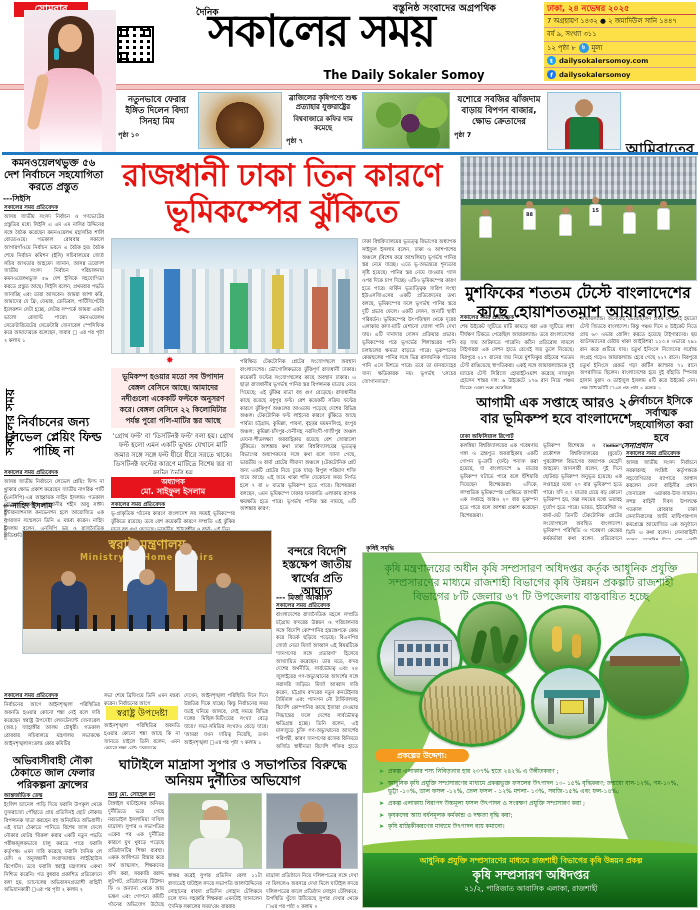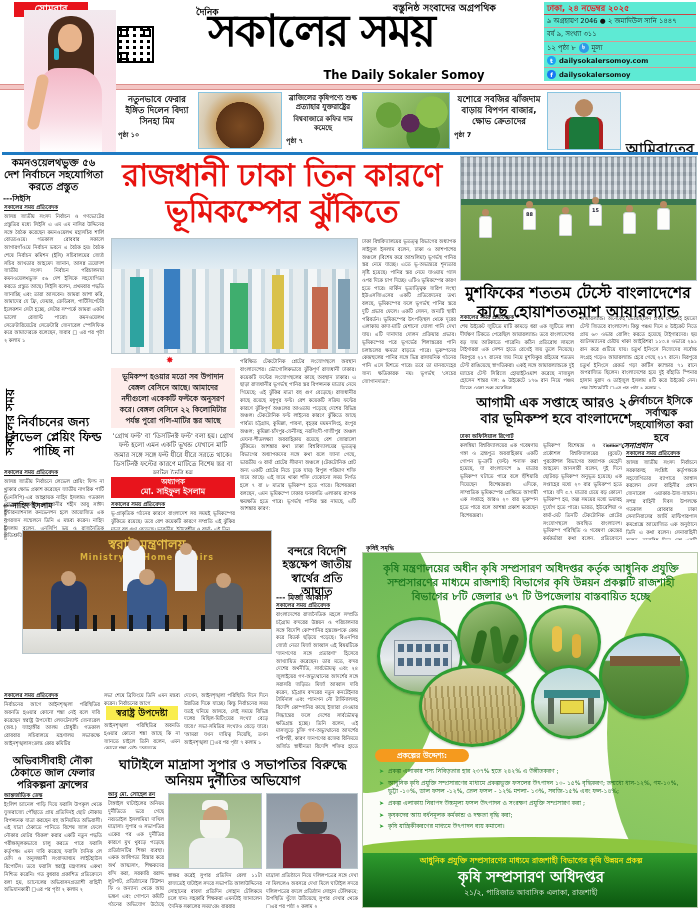--- a/index.html
+++ b/index.html
@@ -42,26 +42,26 @@
   <div class="abs" style="left:326px;top:1px;width:170px;font-size:9.5px;font-weight:bold;color:#000;text-align:right;">বস্তুনিষ্ঠ সংবাদের অগ্রপথিক</div>
 
   <div class="abs" style="left:316px;top:68px;width:176px;font-size:11.5px;font-weight:bold;color:#000;text-align:center;">The Daily Sokaler Somoy</div>
 
   <div class="abs" style="left:117px;top:26px;width:37px;height:37px;border:2px solid #000;background-image:repeating-linear-gradient(0deg,#000 0 3px,#fff 3px 6px),repeating-linear-gradient(90deg,#000 0 3px,#fff 3px 7px);background-blend-mode:screen;">
     <div class="abs" style="left:1px;top:1px;width:8px;height:8px;background:#fff;border:2px solid #000;"></div>
     <div class="abs" style="right:1px;top:1px;width:8px;height:8px;background:#fff;border:2px solid #000;"></div>
     <div class="abs" style="left:1px;bottom:1px;width:8px;height:8px;background:#fff;border:2px solid #000;"></div>
   </div>
 
-  <div class="abs" style="left:544px;top:2px;width:152px;background:#5eead4;">
+  <div class="abs" style="left:544px;top:2px;width:152px;background:#fde047;">
     <div class="infor" style="border-bottom:1px solid #c44;">
         <span style="color:#e8141c;font-weight:bold;font-size:8.2px;">ঢাকা, ২৪ নভেম্বর ২০২৫</span>
       </div>
     <div class="infor">
-        <span>৯ অগ্রহায়ণ 2046 ● ২ জমাদিউল সানি ১৪৪৭</span>
+        <span>7 অগ্রহায়ণ ১৪৩২ ● ২ জমাদিউল সানি ১৪৪৭</span>
       </div>
     <div class="infor">
         <span>বর্ষ ৯, সংখ্যা ৩১১</span>
       </div>
     <div class="infor">
       <span>১২ পৃষ্ঠা ৮</span>
       <span class="ic" style="background:#2e9be6;width:10px;height:10px;">
           <span>৳</span>
         </span>
       <span>মূল্য</span>
@@ -211,21 +211,21 @@
     <div class="abs" style="left:116px;top:38px;width:16px;height:16px;background:#c9a07a;border-radius:50%;"></div>
     <div class="abs" style="left:182px;top:52px;width:38px;height:46px;background:#5a5f66;border-radius:10px 10px 0 0;"></div>
     <div class="abs" style="left:193px;top:42px;width:15px;height:15px;background:#c9a07a;border-radius:50%;"></div>
     <div class="abs" style="left:0;top:98px;width:250px;height:26px;background:linear-gradient(180deg,#e9e9e6,#d8d8d2);"></div>
     <div class="abs" style="left:20px;top:84px;width:210px;height:16px;background:repeating-linear-gradient(90deg,transparent 0 14px,#16181a 14px 18px);"></div>
   </div>
 
   <div class="abs byline" style="left:4px;top:692px;width:96px;">সকালের সময় প্রতিবেদক</div>
   <div class="abs b5" style="left:4px;top:701px;width:96px;height:48px;">নির্বাচনের আগে আইনশৃঙ্খলা পরিস্থিতির অবনতি হওয়ার কোনো শঙ্কা নেই বলে দাবি করেছেন স্বরাষ্ট্র উপদেষ্টা লেফটেন্যান্ট জেনারেল (অব.) জাহাঙ্গীর আলম চৌধুরী। গতকাল রোববার সচিবালয়ে মন্ত্রণালয় সভাকক্ষে আইনশৃঙ্খলাসংক্রান্ত কোর কমিটির</div>
   <div class="abs b5" style="left:104px;top:692px;width:76px;height:13px;">সভা শেষে ব্রিফিংয়ে তিনি এমন মন্তব্য করেন। নির্বাচনের আগে</div>
-  <div class="abs" style="left:106px;top:706px;width:72px;height:14px;background:#f9ed4e;font-size:9px;font-weight:bold;color:#000;text-align:center;line-height:14px;">স্বরাষ্ট্র উপদেষ্টা</div>
+  <div class="abs" style="left:106px;top:706px;width:72px;height:14px;background:#f9ed4e;font-size:9px;font-weight:normal;color:#000;text-align:center;line-height:14px;">স্বরাষ্ট্র উপদেষ্টা</div>
   <div class="abs b5" style="left:104px;top:722px;width:76px;height:27px;">আইনশৃঙ্খলা পরিস্থিতির অবনতি হওয়ার কোনো শঙ্কা আছে কি না জানতে চাইলে তিনি বলেন, এমন কোনো শঙ্কা নেই। 'আজকে</div>
   <div class="abs b5" style="left:184px;top:692px;width:84px;height:57px;">দেখেন, আইনশৃঙ্খলা পরিস্থিতি দিনে দিনে উন্নতির দিকে যাচ্ছে। কিন্তু নির্বাচনের সময় যতই ঘনিয়ে আসবে, সেই সময়ে বিভিন্ন দলের মিছিল-মিটিংয়ের সংখ্যা বেড়ে যাবে।' সভা-সমিতির সংখ্যাও বেড়ে যাবে। 'আমরা যখন দায়িত্ব নিয়েছি, তখন আইনশৃঙ্খলা □এর পর পৃষ্ঠা ৭ কলাম ১</div>
 
   <div class="abs hd h11" style="left:276px;top:545px;width:82px;">বন্দরে বিদেশি হস্তক্ষেপ জাতীয় স্বার্থের প্রতি আঘাত</div>
   <div class="abs attr" style="left:276px;top:592px;width:82px;">--- মির্জা আব্বাস</div>
   <div class="abs byline" style="left:276px;top:602px;width:82px;">সকালের সময় প্রতিবেদক</div>
   <div class="abs b5" style="left:276px;top:611px;width:82px;height:138px;">বাংলাদেশের রাজনৈতিক মহলে সম্প্রতি চট্টগ্রাম বন্দরের উন্নয়ন ও পরিচালনার সঙ্গে বিদেশি কোম্পানির হস্তক্ষেপকে কেন্দ্র করে বিতর্ক ছড়িয়ে পড়েছে। বিএনপির জ্যেষ্ঠ নেতা মির্জা আব্বাস এই বিষয়টিকে 'জনগণের সঙ্গে প্রতারণা' হিসেবে আখ্যায়িত করেছেন। তার মতে, বন্দর দেশের অর্থনীতি, সার্বভৌমত্ব এবং ২৪ জুলাইয়ের গণ-অভ্যুত্থানের আদর্শের সঙ্গে সরাসরি জড়িত। মির্জা আব্বাস দাবি করেন, চট্টগ্রাম বন্দরের নতুন কনটেইনার টার্মিনাল এবং প্যানগন নৌ টার্মিনালসহ বিদেশি কোম্পানির কাছে ইজারা দেওয়ার সিদ্ধান্তের ফলে দেশের সার্বভৌমত্ব ক্ষতিগ্রস্ত হচ্ছে। তিনি বলেন, এই মাসজুড়ে চুক্তি গণ-অভ্যুত্থানের আদর্শের পরিপন্থী, কারণ জনগণের রক্তের বিনিময়ে অর্জিত স্বাধীনতা বিদেশি শক্তির হাতে তুলে দেওয়া হচ্ছে। □এর পর পৃষ্ঠা ৭ কলাম১</div>
 
   <div class="abs hd h10" style="left:3px;top:755px;width:99px;">অভিবাসীবাহী নৌকা ঠেকাতে জাল ফেলার পরিকল্পনা ফ্রান্সের</div>
   <div class="abs byline" style="left:4px;top:792px;width:98px;">আন্তর্জাতিক ডেস্ক</div>
@@ -248,21 +248,21 @@
   </div>
   <div class="abs b5" style="left:168px;top:872px;width:94px;height:36px;">স্বাক্ষর করেই সুপার প্রতিদিন বেলা ১১টা বাজতেই ঘাটাইল সদরে সভাপতি আলাউদ্দিনের সোহানের বাবদা প্রতিদিন সোহান টেলিকমে চলে যান। সহকারি শিক্ষকরা এমনটাই জানালেন 'দৈনিক সকালের সময়'কে। বারবার</div>
   <div class="abs b5" style="left:266px;top:872px;width:92px;height:36px;">মাদ্রাসা প্রতিষ্ঠানে নিয়ে দলিলপত্রের সঙ্গে দেখা না মিললেও অবসরে দেখা মিলে ঘাটাইল সদরে দলিলপত্রের বদলে প্রতিষ্ঠান সোহান টেলিকমে; উপস্থিতি খুঁজে উঠিয়েছে সুপার দেখার থেকে □এর পর পৃষ্ঠা ২ কলাম ২</div>
 
   <div class="abs bold" style="left:366px;top:543px;font-size:6px;color:#000;">কৃষিই সমৃদ্ধি</div>
 
   <div class="abs" style="left:362px;top:552px;width:336px;height:356px;background:#fcfdf8;border:1px solid #b9c9ad;overflow:hidden;">
     <div class="abs" style="left:-70px;top:-40px;width:150px;height:280px;background:linear-gradient(160deg,#49a83a,#7fc241);border-radius:50%;opacity:.85;"></div>
     <div class="abs" style="right:-80px;top:20px;width:170px;height:320px;background:linear-gradient(200deg,#a5d23f,#5fb33a);border-radius:50%;opacity:.8;"></div>
 
-    <div class="abs" style="left:10px;top:8px;width:316px;font-size:10.5px;font-weight:bold;color:#1c7a1f;text-align:center;line-height:1.35;">কৃষি মন্ত্রণালয়ের অধীন কৃষি সম্প্রসারণ অধিদপ্তর কর্তৃক আধুনিক প্রযুক্তি সম্প্রসারণের মাধ্যমে রাজশাহী বিভাগের কৃষি উন্নয়ন প্রকল্পটি রাজশাহী বিভাগের ৮টি জেলার ৬৭ টি উপজেলায় বাস্তবায়িত হচ্ছে</div>
+    <div class="abs" style="left:10px;top:8px;width:316px;font-size:10.5px;font-weight:normal;color:#1c7a1f;text-align:center;line-height:1.35;">কৃষি মন্ত্রণালয়ের অধীন কৃষি সম্প্রসারণ অধিদপ্তর কর্তৃক আধুনিক প্রযুক্তি সম্প্রসারণের মাধ্যমে রাজশাহী বিভাগের কৃষি উন্নয়ন প্রকল্পটি রাজশাহী বিভাগের ৮টি জেলার ৬৭ টি উপজেলায় বাস্তবায়িত হচ্ছে</div>
 
     <div class="oval" style="left:14px;top:64px;width:86px;height:78px;background:linear-gradient(180deg,#bcc8d2 0%,#e7ebee 55%,#9fb98a 100%);">
       <div class="abs" style="left:14px;top:20px;width:58px;height:36px;background:#d7dde2;border:1px solid #8e9aa4;"></div>
       <div class="abs" style="left:18px;top:24px;width:50px;height:8px;background:repeating-linear-gradient(90deg,#4d6a84 0 6px,#d7dde2 6px 9px);"></div>
       <div class="abs" style="left:18px;top:38px;width:50px;height:8px;background:repeating-linear-gradient(90deg,#4d6a84 0 6px,#d7dde2 6px 9px);"></div>
     </div>
     <div class="oval" style="left:94px;top:48px;width:70px;height:76px;background:linear-gradient(160deg,#9ec27a 0%,#5f9340 60%,#3f7029 100%);">
       <div class="abs" style="left:14px;top:26px;width:10px;height:34px;background:#2f6b1f;border-radius:5px;transform:rotate(14deg);"></div>
       <div class="abs" style="left:32px;top:22px;width:10px;height:38px;background:#3a7a27;border-radius:5px;transform:rotate(-8deg);"></div>
       <div class="abs" style="left:46px;top:30px;width:9px;height:30px;background:#2f6b1f;border-radius:5px;transform:rotate(20deg);"></div>
@@ -305,18 +305,18 @@
         </div>
       <div class="bullet">
           <span class="arr">➤</span>
           <span>কৃষি যান্ত্রিকীকরণের মাধ্যমে উৎপাদন ব্যয় কমানো।</span>
         </div>
     </div>
 
     <div class="abs" style="left:-10px;top:284px;width:356px;height:26px;background:#8dc63f;border-radius:100% 100% 0 0;"></div>
     <div class="abs" style="left:0;top:300px;width:336px;height:56px;background:linear-gradient(180deg,#2e9b2e 0%,#0e5c12 90%);text-align:center;padding-top:3px;">
       <div style="color:#ffe919;font-size:7.6px;font-weight:bold;line-height:1.4;">আধুনিক প্রযুক্তি সম্প্রসারণের মাধ্যমে রাজশাহী বিভাগের কৃষি উন্নয়ন প্রকল্প</div>
-      <div style="color:#fff;font-size:15px;font-weight:bold;line-height:1.45;">কৃষি সম্প্রসারণ অধিদপ্তর</div>
+      <div style="color:#fff;font-size:12px;font-weight:bold;line-height:1.45;">কৃষি সম্প্রসারণ অধিদপ্তর</div>
       <div style="color:#f4f8f0;font-size:7.5px;line-height:1.4;">২১/২, পারিজাত আবাসিক এলাকা, রাজশাহী</div>
     </div>
   </div>
 
 </div>
 
 </body></html>

